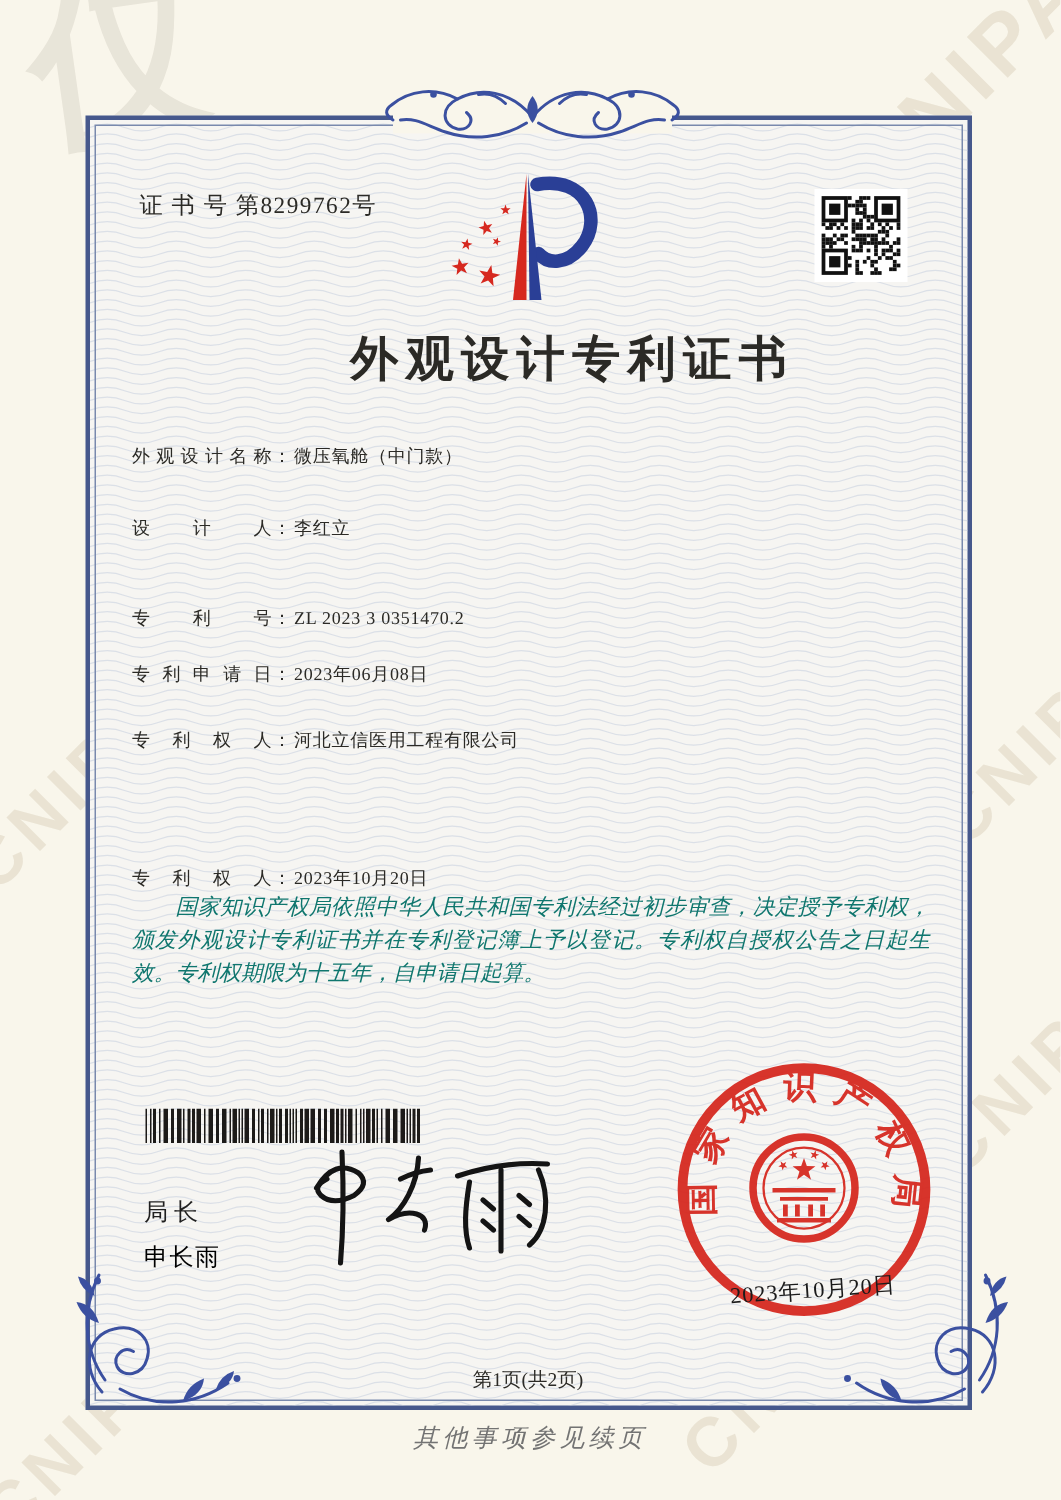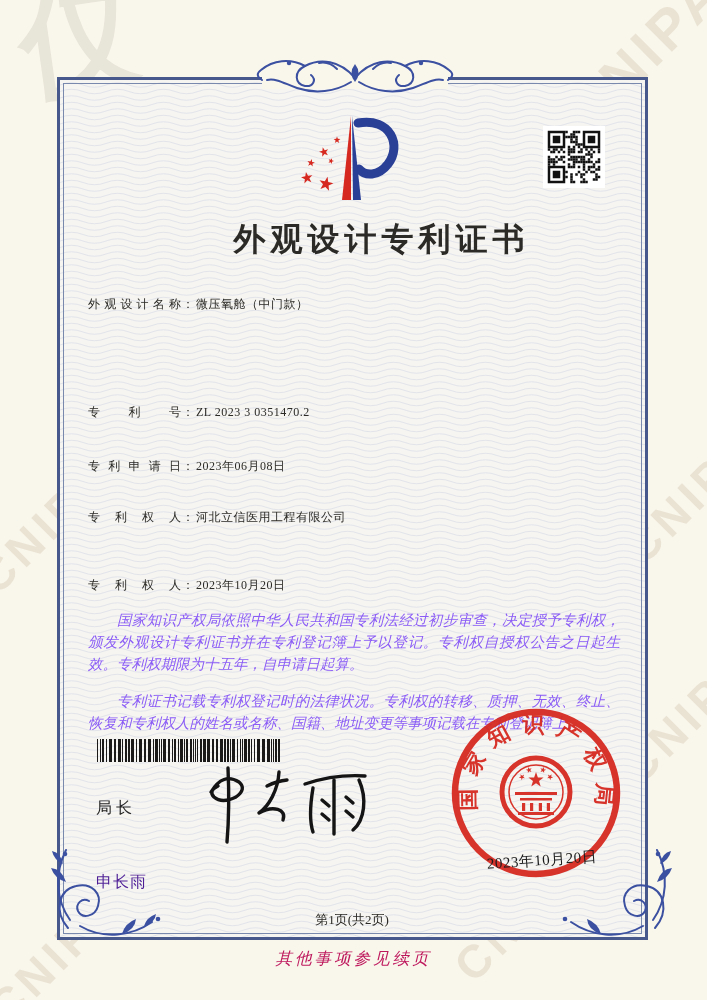--- a/index.html
+++ b/index.html
@@ -37,41 +37,41 @@
   
   .row{position:absolute;left:88px;width:545px;font-size:12px;z-index:4;white-space:nowrap;}
   .lbl{display:inline-block;width:93px;text-align:justify;text-align-last:justify;
        text-justify:inter-character;vertical-align:bottom;}
   .colon{display:inline-block;margin:0 2px 0 1px;}
   .val{letter-spacing:.5px;}
   .pair2{position:absolute;left:282px;top:0;}
 
   
   .paras{position:absolute;left:88px;top:594px;width:532px;z-index:4;}
-  .paras p{margin:15px 0 6px 0;font-size:14.5px;line-height:22px;text-indent:2em;
-           font-style:italic;color:#8b5cf6;text-align:justify;}
+  .paras p{margin:0 0 6px 0;font-size:14.5px;line-height:22px;text-indent:2em;
+           font-style:italic;color:#0f766e;text-align:justify;}
 
   
   .barcode{position:absolute;left:95px;top:739px;z-index:4;}
   .barcode rect{fill:#1c1a18;}
   .director-title{position:absolute;left:96px;top:798px;font-family:"Liberation Sans",sans-serif;
         font-size:16px;letter-spacing:4px;z-index:4;color:#1f1f1f;}
   .director-name{position:absolute;left:96px;top:828px;font-family:"Liberation Sans",sans-serif;
-        font-size:16px;letter-spacing:1px;z-index:4;color:#4c1d95;margin-top:44px;}
+        font-size:16px;letter-spacing:1px;z-index:4;color:#000000;}
   .sig{position:absolute;left:195px;top:760px;z-index:5;}
   .sig path{stroke:#141414;stroke-width:3.4;fill:none;stroke-linecap:round;stroke-linejoin:round;}
 
   .seal{position:absolute;left:447px;top:704px;z-index:5;opacity:.94;}
   .seal .red{fill:#d6281f;}
   .seal-date{position:absolute;left:467px;top:851px;width:150px;text-align:center;font-size:15px;
              color:#1b1b1b;z-index:6;transform:rotate(-4deg);letter-spacing:.5px;}
 
   .page-num{position:absolute;left:0;top:911px;width:704px;text-align:center;font-size:13px;z-index:4;}
   .footer-note{position:absolute;left:0;top:948px;width:707px;text-align:center;font-size:16.5px;
-               letter-spacing:3px;z-index:4;color:#be185d;font-style:italic;}
+               letter-spacing:3px;z-index:4;color:#737373;font-style:italic;}
 </style>
 </head>
 <body>
 
 <div class="page">
 
   <div class="wm-char" style="left:20px;top:-18px">仅</div>
   <div class="wm-char" style="left:82px;top:126px">限</div>
   <div class="wm-char" style="left:150px;top:272px">网</div>
   <div class="wm-char" style="left:224px;top:415px">络</div>
@@ -261,20 +261,21 @@
       <path d="M32,80 C18,60 16,34 28,10"></path>
       <path class="fl" d="M28,42 q-11,-3 -15,-14 q11,1 15,14"></path>
       <path class="fl" d="M25,24 q-9,-4 -11,-13 q9,2 11,13"></path>
       <path d="M42,86 C66,100 94,96 114,82"></path>
       <path class="fl" d="M84,94 q3,-11 14,-15 q-1,11 -14,15"></path>
       <circle class="fl" cx="27" cy="14" r="2.3"></circle>
       <circle class="fl" cx="120" cy="79" r="2.3"></circle>
     </g>
   </svg>
 
+  <div class="cert-no">证 书 号 第8299762号</div>
 
   <svg class="logo" width="110" height="95" viewBox="0 0 110 95">
     <path d="M60,13 C93,7 104,36 90,54 C80,67 67,66 61,59" fill="none" stroke="#2a3f96" stroke-width="9" stroke-linecap="round"></path>
     <polygon points="53,6 44,90 53,90" fill="#d6281f"></polygon>
     <polygon points="54,6 55,90 63,90" fill="#2a3f96"></polygon>
     <polygon fill="#d6281f" points="39.00,26.40 39.85,28.84 42.42,28.89 40.37,30.44 41.12,32.91 39.00,31.44 36.88,32.91 37.63,30.44 35.58,28.89 38.15,28.84"></polygon>
     <polygon fill="#d6281f" points="24.71,37.17 26.72,40.13 30.19,39.28 28.00,42.10 29.89,45.15 26.52,43.93 24.21,46.67 24.32,43.09 21.01,41.74 24.45,40.74"></polygon>
     <polygon fill="#d6281f" points="13.69,49.06 14.15,51.89 16.96,52.44 14.41,53.75 14.75,56.60 12.72,54.58 10.12,55.78 11.42,53.22 9.47,51.12 12.30,51.56"></polygon>
     <polygon fill="#d6281f" points="34.03,48.18 33.99,50.33 36.00,51.10 33.95,51.74 33.83,53.88 32.59,52.13 30.51,52.68 31.80,50.96 30.64,49.15 32.67,49.85"></polygon>
     <polygon fill="#d6281f" points="7.96,62.09 10.05,65.84 14.30,65.18 11.38,68.33 13.32,72.17 9.42,70.36 6.37,73.39 6.88,69.13 3.06,67.16 7.27,66.33"></polygon>
@@ -422,36 +423,38 @@
       <rect x="2.75" y="37.75" width="17.5" height="17.5" fill="#111"></rect>
       <rect x="5.25" y="40.25" width="12.5" height="12.5" fill="#fff"></rect>
       <rect x="7.75" y="42.75" width="7.5" height="7.5" fill="#111"></rect>
     </svg>
 
   <div class="title">外观设计专利证书</div>
 
   <div class="row" style="top:296px">
     <span class="lbl">外观设计名称</span><span class="colon">：</span><span class="val">微压氧舱（中门款）</span>
   </div>
+  <div class="row" style="top:344px">
+    <span class="lbl">设计人</span><span class="colon">：</span><span class="val">李红立</span>
+  </div>
   <div class="row" style="top:404px">
     <span class="lbl">专利号</span><span class="colon">：</span><span class="val">ZL 2023 3 0351470.2</span>
   </div>
-  <div class="row" style="top:458px">
+  <div class="row" style="top:441px">
     <span class="lbl">专利申请日</span><span class="colon">：</span><span class="val">2023年06月08日</span>
   </div>
-  <div class="row" style="top:509px">
+  <div class="row" style="top:485px">
     <span class="lbl">专利权人</span><span class="colon">：</span><span class="val">河北立信医用工程有限公司</span>
   </div>
   <div class="row" style="top:577px">
     <span class="lbl">专利权人</span><span class="colon">：</span><span class="val">2023年10月20日</span>
   </div>
 
   <div class="paras">
     <p>国家知识产权局依照中华人民共和国专利法经过初步审查，决定授予专利权，颁发外观设计专利证书并在专利登记簿上予以登记。专利权自授权公告之日起生效。专利权期限为十五年，自申请日起算。</p>
-    <p>专利证书记载专利权登记时的法律状况。专利权的转移、质押、无效、终止、恢复和专利权人的姓名或名称、国籍、地址变更等事项记载在专利登记簿上。</p>
   </div>
 
   <svg class="barcode" id="barcode" width="190" height="23" viewBox="0 0 190 23">
       <rect x="2" y="0" width="1" height="23"></rect>
       <rect x="5" y="0" width="1" height="23"></rect>
       <rect x="7" y="0" width="2" height="23"></rect>
       <rect x="11" y="0" width="1" height="23"></rect>
       <rect x="14" y="0" width="3" height="23"></rect>
       <rect x="19" y="0" width="2" height="23"></rect>
       <rect x="23" y="0" width="3" height="23"></rect>

